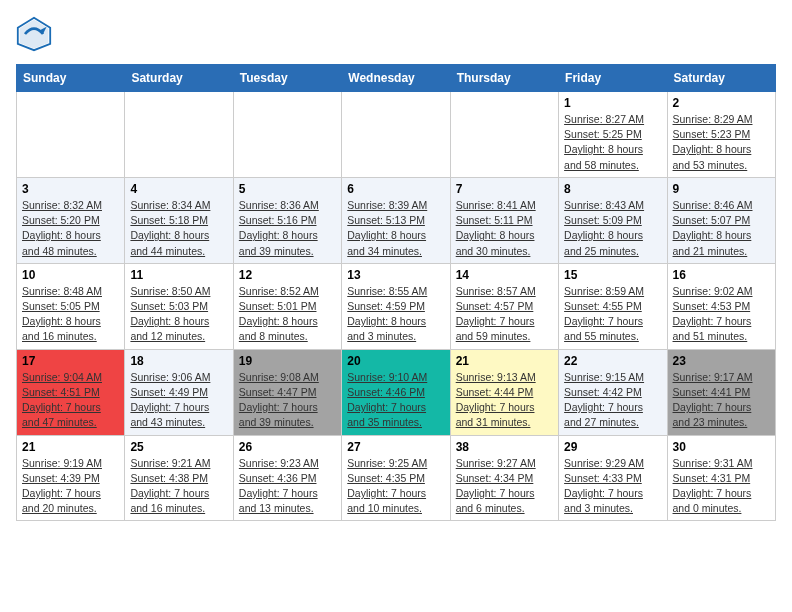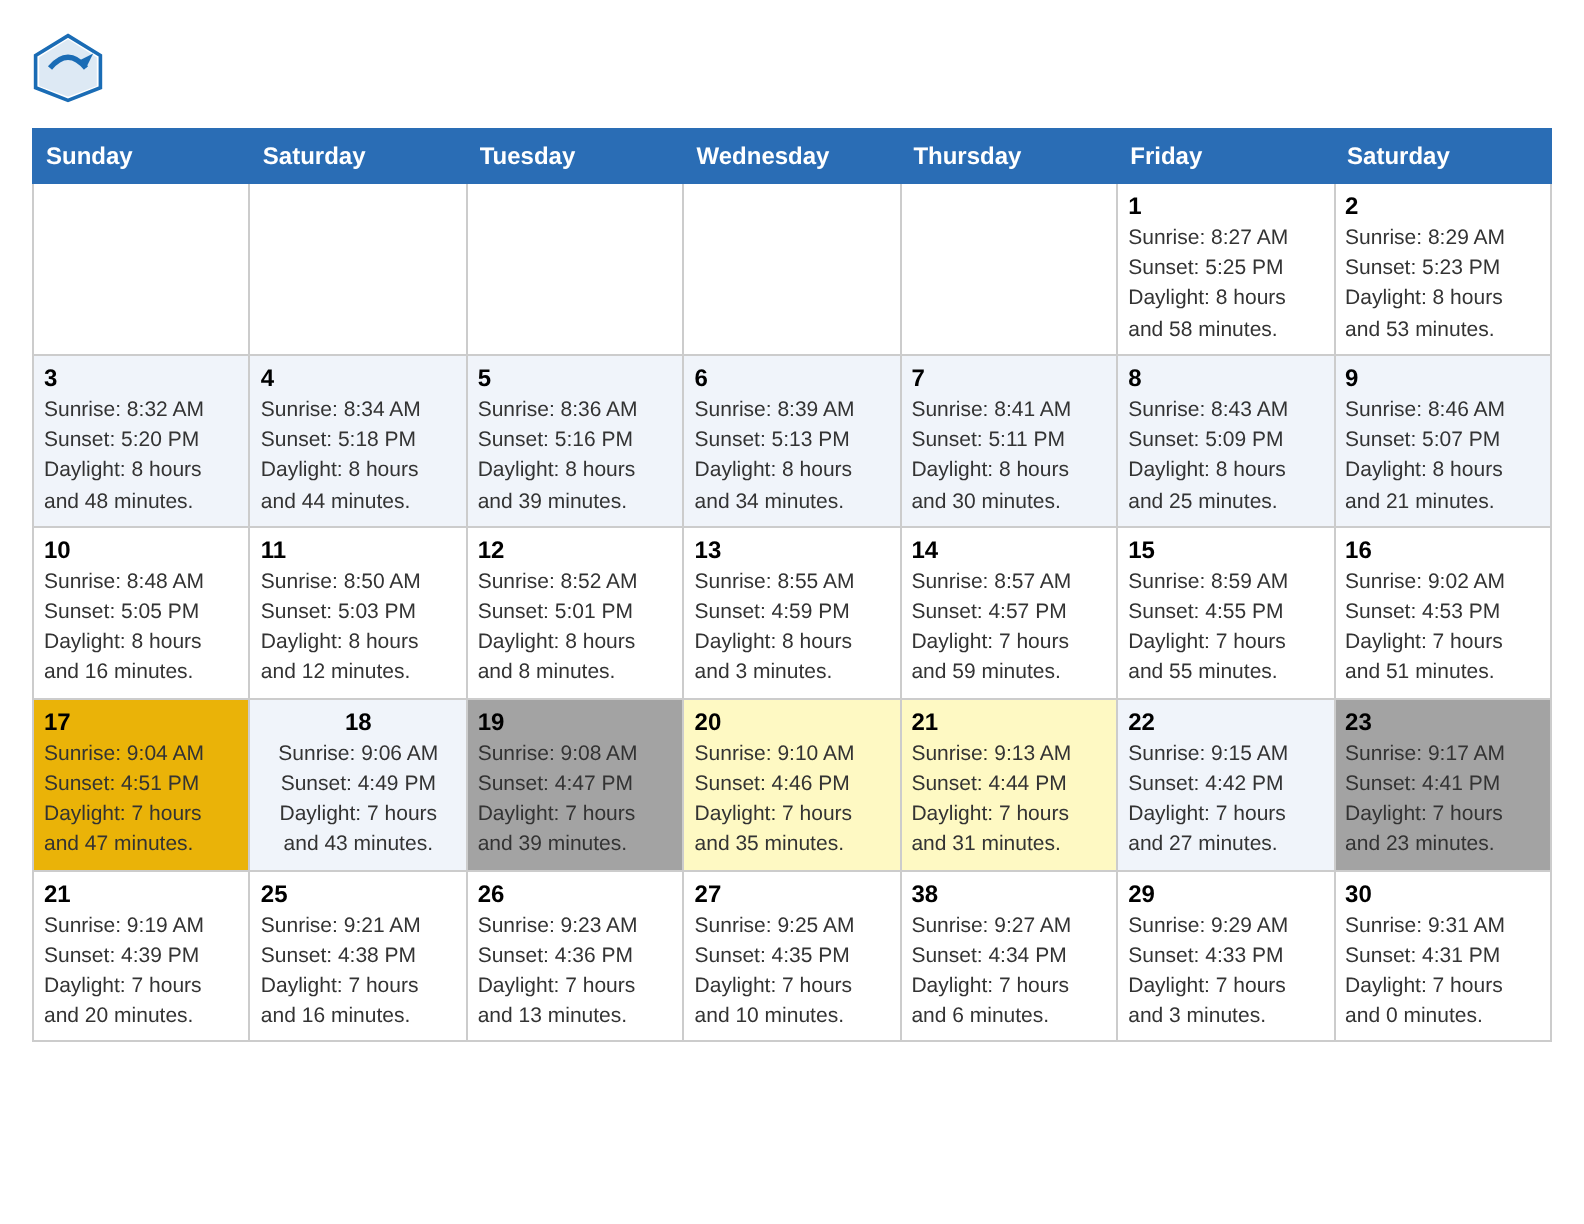--- a/index.html
+++ b/index.html
@@ -72,20 +72,21 @@
     .day-num {
       font-weight: bold;
       font-size: 12px;
       margin-bottom: 2px;
       display: block;
     }
     .day-info {
       color: #333;
       font-size: 10.5px;
       line-height: 1.45;
+      text-decoration: underline;
     }
     .empty-cell {
       background: #fff !important;
     }
   </style>
 </head>
 <body>
 
 <div class="header">
   <div class="logo">
@@ -188,33 +189,33 @@
         <td>
           <span class="day-num">15</span>
           <div class="day-info">Sunrise: 8:59 AM<br>Sunset: 4:55 PM<br>Daylight: 7 hours<br>and 55 minutes.</div>
         </td>
         <td>
           <span class="day-num">16</span>
           <div class="day-info">Sunrise: 9:02 AM<br>Sunset: 4:53 PM<br>Daylight: 7 hours<br>and 51 minutes.</div>
         </td>
       </tr>
       <tr>
-        <td style="background-color: #eab308;">
+        <td style="background-color: #ef4444;">
           <span class="day-num">17</span>
           <div class="day-info">Sunrise: 9:04 AM<br>Sunset: 4:51 PM<br>Daylight: 7 hours<br>and 47 minutes.</div>
         </td>
-        <td style="background-color: rgb(240, 244, 250); text-align: center;">
+        <td style="background-color: rgb(240, 244, 250);">
           <span class="day-num">18</span>
           <div class="day-info">Sunrise: 9:06 AM<br>Sunset: 4:49 PM<br>Daylight: 7 hours<br>and 43 minutes.</div>
         </td>
         <td style="background-color: #a3a3a3;">
           <span class="day-num">19</span>
           <div class="day-info">Sunrise: 9:08 AM<br>Sunset: 4:47 PM<br>Daylight: 7 hours<br>and 39 minutes.</div>
         </td>
-        <td style="background-color: #fef9c3;">
+        <td style="background-color: #14b8a6;">
           <span class="day-num">20</span>
           <div class="day-info">Sunrise: 9:10 AM<br>Sunset: 4:46 PM<br>Daylight: 7 hours<br>and 35 minutes.</div>
         </td>
         <td style="background-color: #fef9c3;">
           <span class="day-num">21</span>
           <div class="day-info">Sunrise: 9:13 AM<br>Sunset: 4:44 PM<br>Daylight: 7 hours<br>and 31 minutes.</div>
         </td>
         <td style="background-color: rgb(240, 244, 250);">
           <span class="day-num">22</span>
           <div class="day-info">Sunrise: 9:15 AM<br>Sunset: 4:42 PM<br>Daylight: 7 hours<br>and 27 minutes.</div>

